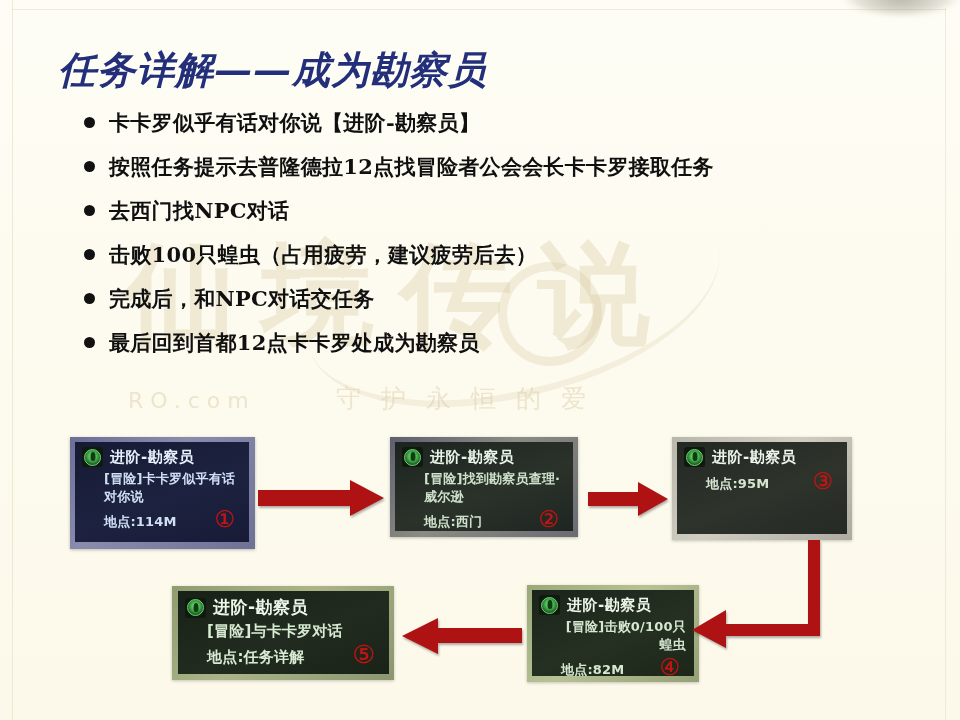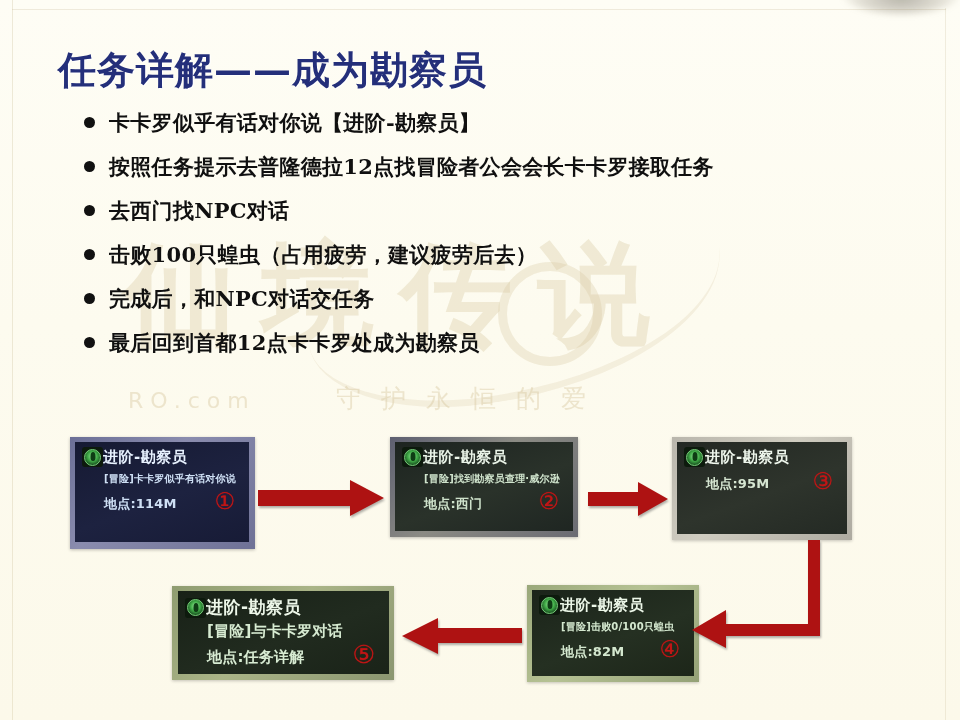--- a/index.html
+++ b/index.html
@@ -122,20 +122,21 @@
     position: absolute;
     left: 58px;
     top: 45px;
     font-family: "DejaVu Serif", "Liberation Serif", serif;
     font-size: 38px;
     font-weight: bold;
     color: #242F7A;
     letter-spacing: 1px;
     white-space: nowrap;
     text-shadow: 1px 1px 0 rgba(255,255,255,0.9);
+    font-style: italic;
   }
 
   
   .bullets {
     position: absolute;
     left: 84px;
     top: 106px;
     width: 800px;
   }
   .bullet-row {
@@ -171,20 +172,21 @@
   }
   .panel-inner {
     position: absolute;
     inset: 0;
     box-sizing: border-box;
     padding: 5px 8px 4px 7px;
   }
   .panel-title-row {
     display: flex;
     align-items: center;
+    gap: 7px;
     margin-bottom: 3px;
   }
   .quest-icon {
     position: relative;
     flex: 0 0 auto;
     width: 21px;
     height: 20px;
     border-radius: 3px;
     background: #0d1a0d;
     display: flex;
@@ -209,21 +211,21 @@
     border-radius: 50% 50% 45% 45%;
     background: #0e3d14;
   }
   .panel-title {
     font-size: 15px;
     font-weight: bold;
     letter-spacing: 0.5px;
     white-space: nowrap;
   }
   .panel-body {
-    font-size: 10px;
+    font-size: 13px;
     font-weight: bold;
     line-height: 18px;
     padding-left: 22px;
     letter-spacing: 0.2px;
   }
   .panel-loc-row {
     display: flex;
     align-items: flex-end;
     justify-content: space-between;
     padding-left: 22px;
@@ -295,21 +297,21 @@
     width: 172px; height: 97px;
     background: linear-gradient(135deg, #9aa87a 0%, #b6c294 45%, #94a176 100%);
     padding: 5px 5px 6px 5px;
     box-shadow: 0 1px 3px rgba(0,0,0,0.22);
   }
   #panel-4 .panel-inner {
     inset: 5px 5px 6px 5px;
     background: linear-gradient(160deg, #1b241a 0%, #253022 55%, #1d2619 100%);
   }
   #panel-4 .panel-title { color: #ecf7e8; }
-  #panel-4 .panel-body, #panel-4 .panel-loc { color: #d4e8cf; }
+  #panel-4 .panel-body, #panel-4 .panel-loc { color: #d4e8cf; text-align: right; }
 
   
   #panel-5 {
     left: 172px; top: 586px;
     width: 222px; height: 94px;
     background: linear-gradient(135deg, #8f9c70 0%, #aab487 45%, #8b9670 100%);
     padding: 5px 5px 6px 6px;
     box-shadow: 0 1px 3px rgba(0,0,0,0.22);
   }
   #panel-5 .panel-inner {

